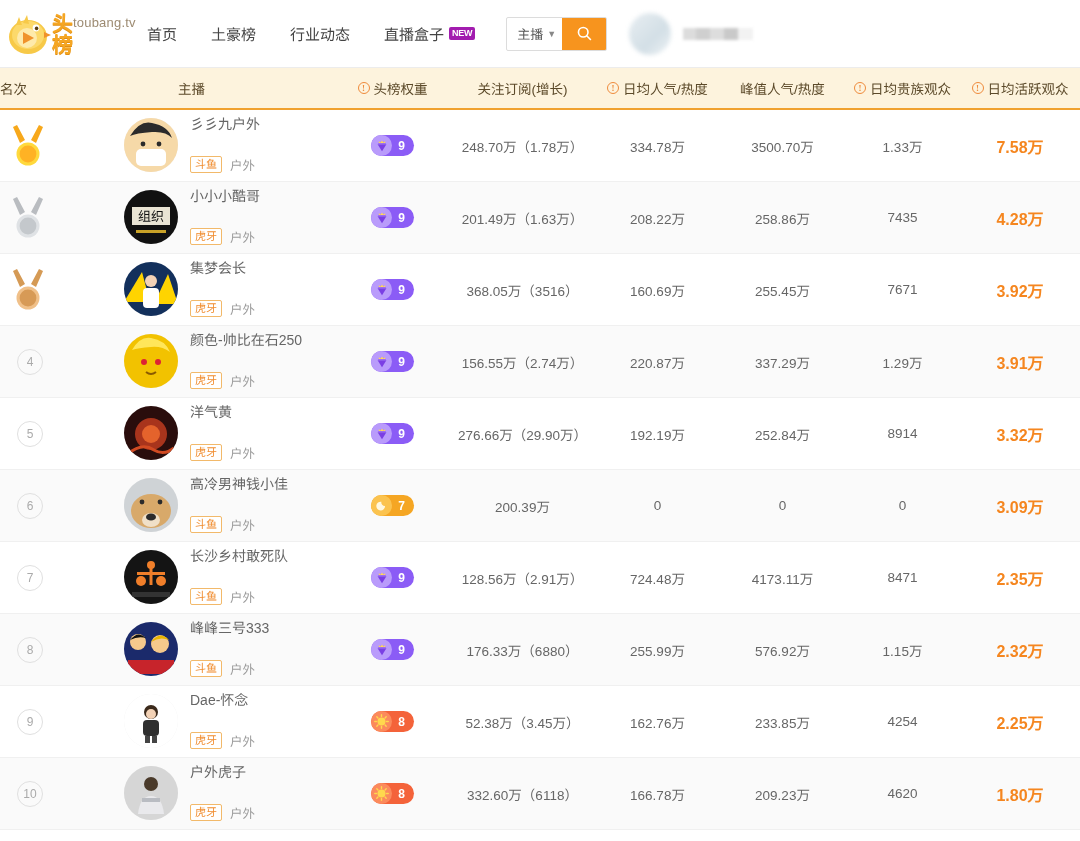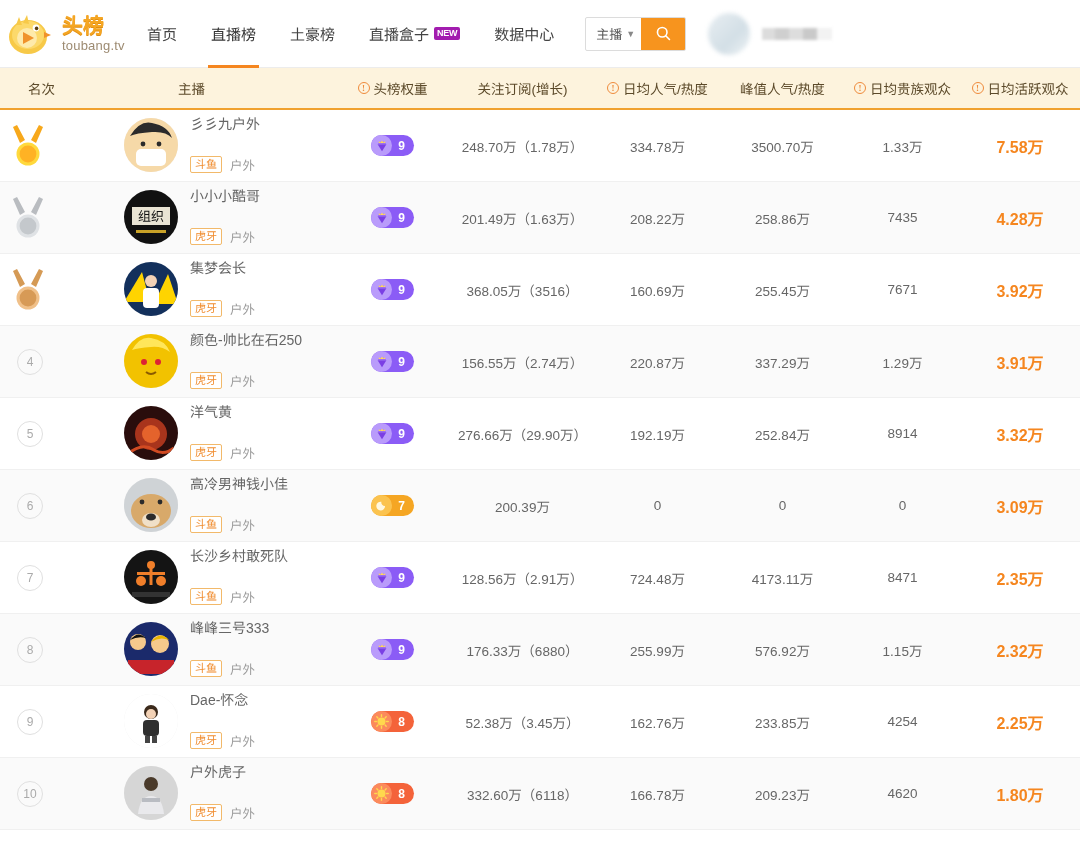--- a/index.html
+++ b/index.html
@@ -26,23 +26,23 @@
 
   .logo-block {
     display: flex;
     align-items: center;
     width: 120px;
     padding-left: 6px;
     flex: 0 0 auto;
   }
   .logo-mark { width: 46px; height: 46px; flex: 0 0 auto; }
   .logo-text-wrap {
-    margin-left: 10px;
-    display: flex;
-    flex-direction: column;
+    margin-left: 0;
+    display: flex;
+    flex-direction: row;
     justify-content: center;
     line-height: 1;
   }
   .logo-cn {
     font-size: 21px;
     font-weight: bold;
     color: #f5a623;
     letter-spacing: 0px;
     text-shadow: 0 1px 0 #e08e12;
   }
@@ -176,21 +176,21 @@
     color: #ef8b3c;
     font-size: 9px;
     line-height: 1;
     margin-right: 4px;
     font-weight: bold;
     flex: 0 0 auto;
     font-family: "Liberation Serif", serif;
   }
 
   
-  .c-rank    { width: 90px;  justify-content: flex-start; padding-left: 28px; }
+  .c-rank    { width: 90px;  justify-content: flex-start; }
   .c-anchor  { width: 245px; justify-content: flex-start; padding-left: 0; }
   .c-weight  { width: 115px; }
   .c-follow  { width: 145px; }
   .c-avg     { width: 125px; }
   .c-peak    { width: 125px; }
   .c-noble   { width: 115px; }
   .c-active  { width: 120px; }
 
   .thead .c-anchor { justify-content: center; padding-right: 42px; }
 
@@ -324,32 +324,29 @@
     <div class="logo-text-wrap">
       <span class="logo-cn">头榜</span>
       <span class="logo-en">toubang.tv</span>
     </div>
   </div>
 
   <nav class="nav">
     <div class="nav-item">
       <span>首页</span>
     </div>
-    <div class="nav-item active">
-      <span>直播榜</span>
-    </div>
     <div class="nav-item">
       <span>土豪榜</span>
+    </div>
+    <div class="nav-item">
+      <span>行业动态</span>
     </div>
     <div class="nav-item">
       <span>直播盒子</span>
       <span class="new-badge">NEW</span>
-    </div>
-    <div class="nav-item">
-      <span>数据中心</span>
     </div>
   </nav>
 
   <div class="search-wrap">
     <div class="search-type">
       <span>主播</span>
       <span class="chev">▼</span>
     </div>
     <button class="search-btn">
       <svg width="17" height="17" viewBox="0 0 20 20">

